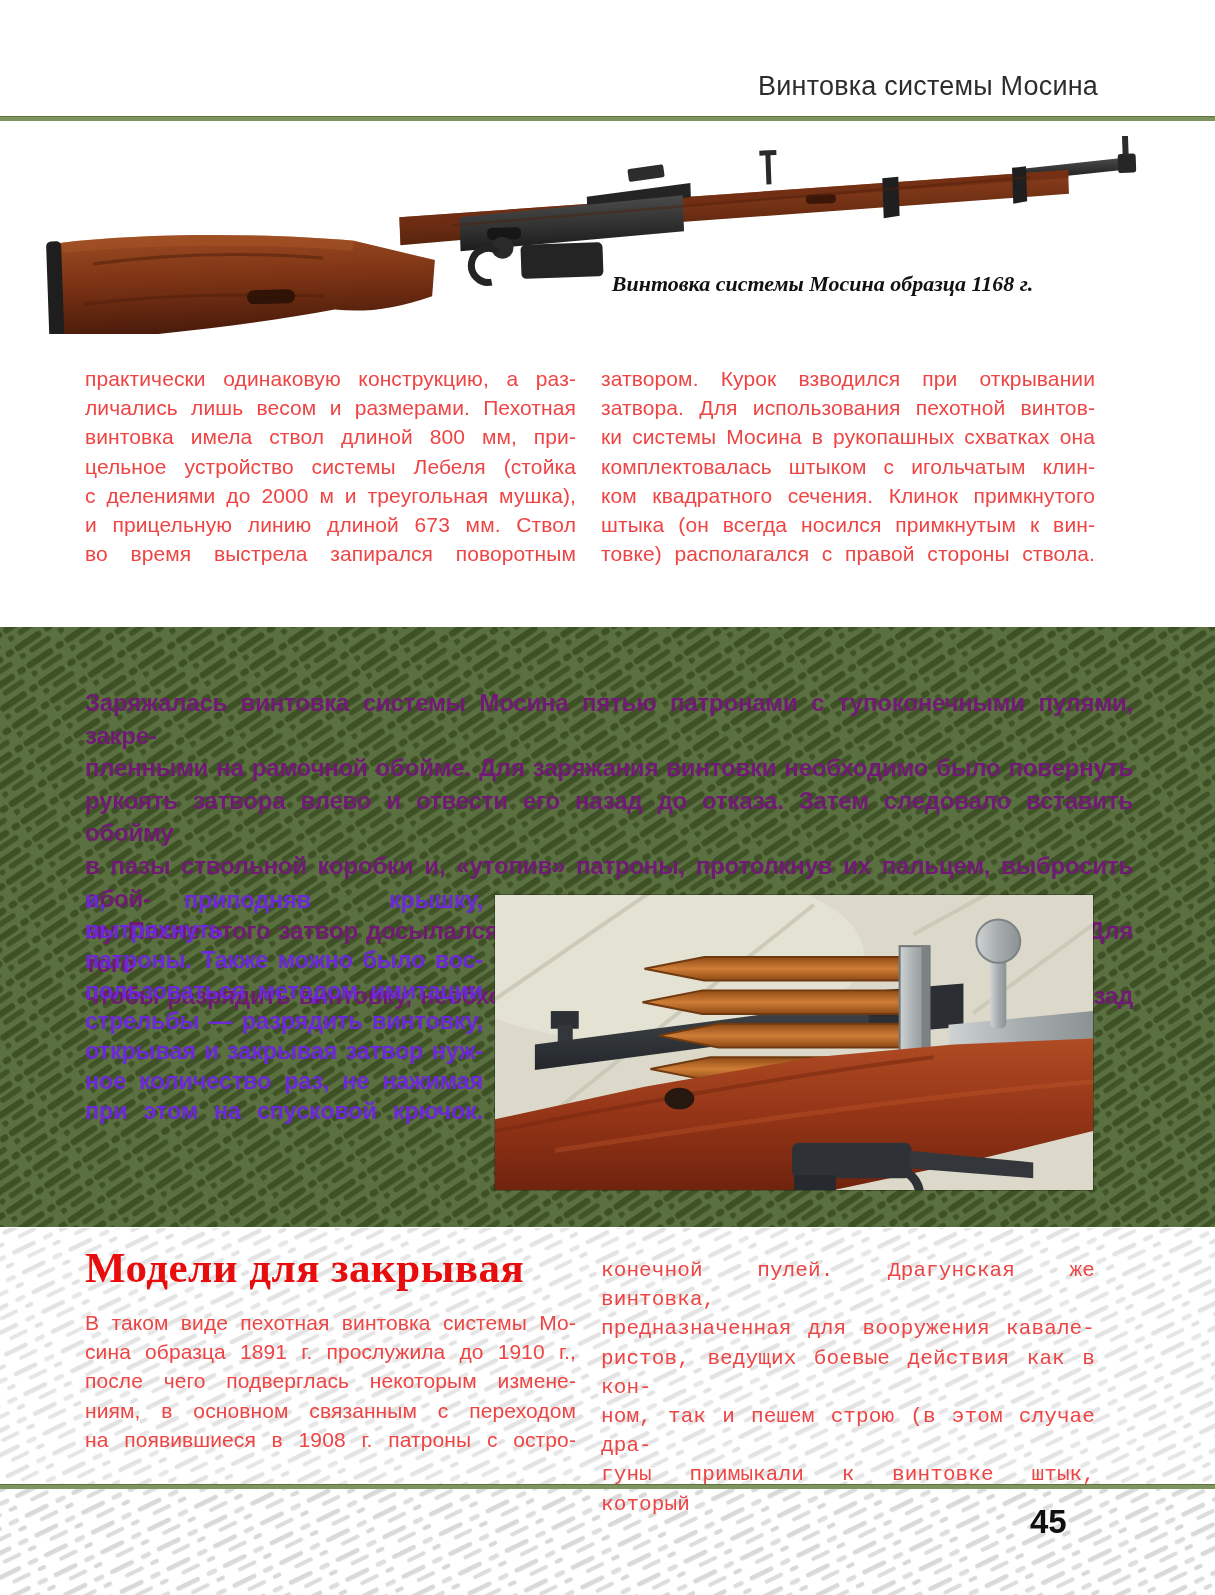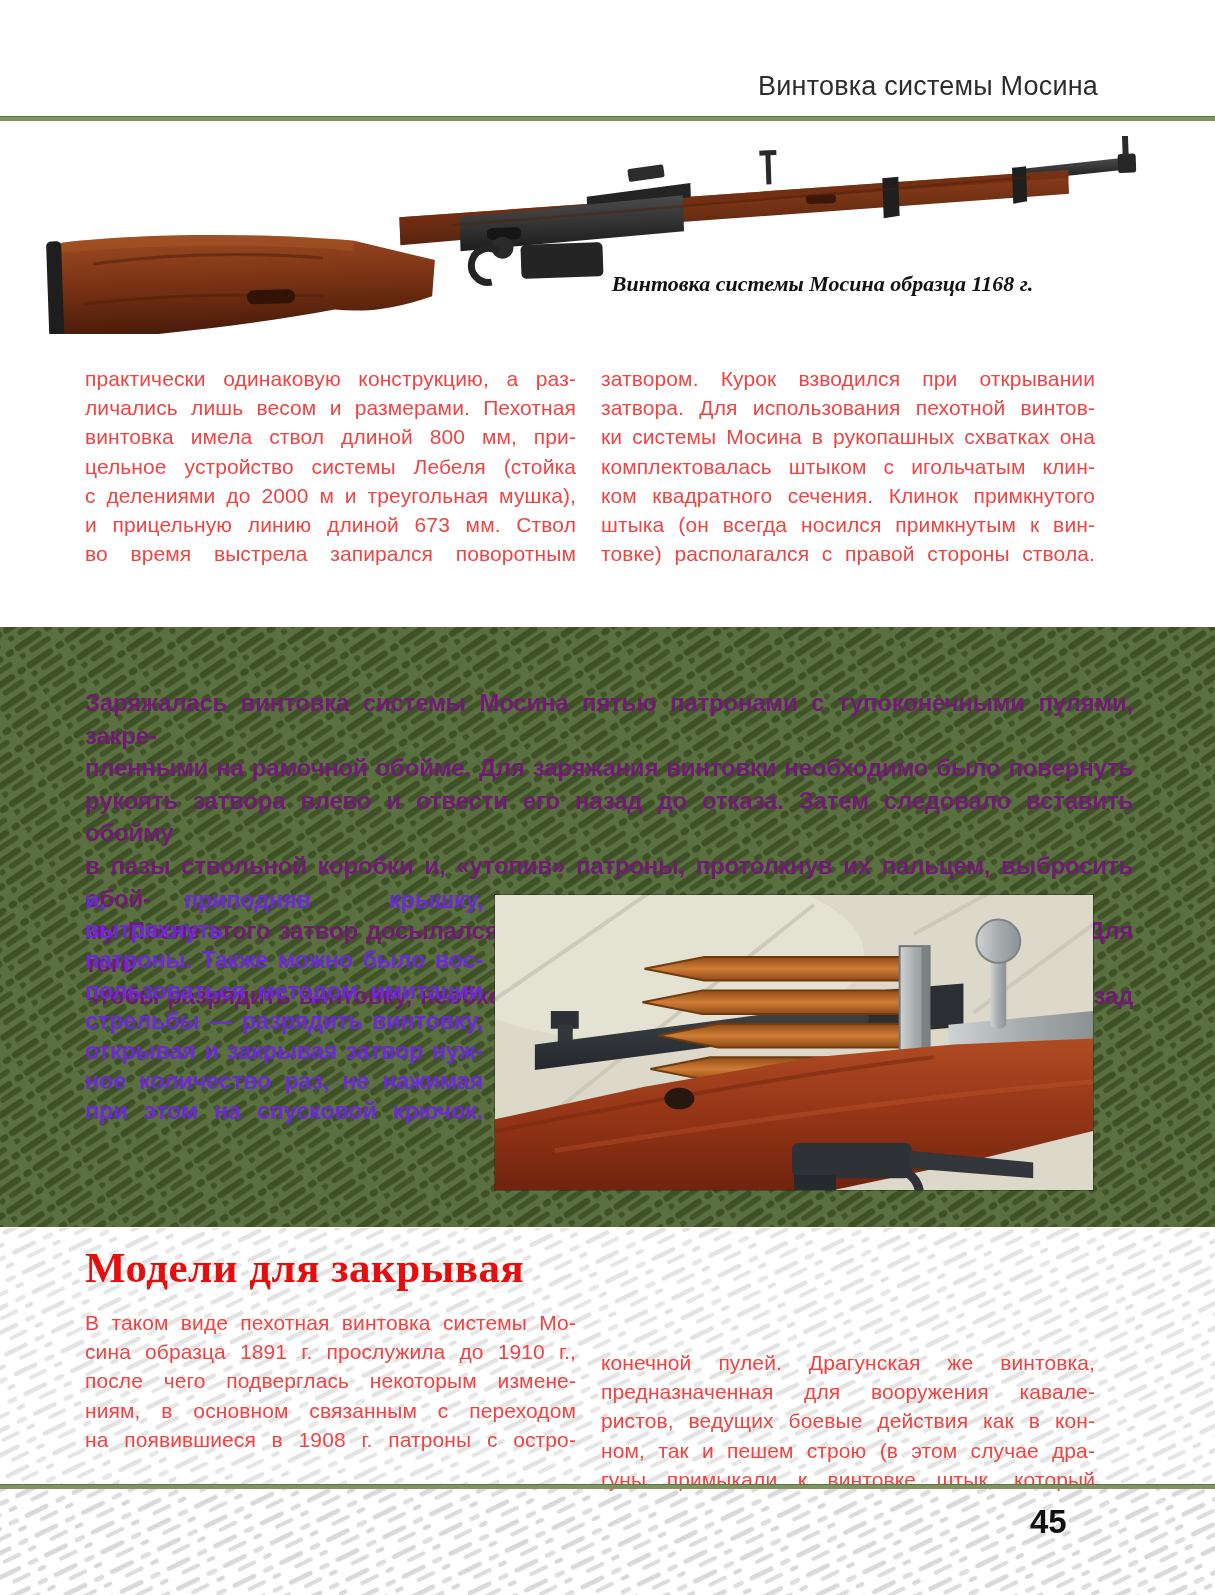--- a/index.html
+++ b/index.html
@@ -58,21 +58,21 @@
     position:absolute;left:85px;top:516px;width:405px;text-align:center;
     font:700 italic 22px/28px "Liberation Serif",serif;color:#f1efdc;
   }
   
   .section-heading{
     position:absolute;left:85px;top:1243px;
     font:700 43px/50px "Liberation Serif",serif;
     color:#e80d0d;letter-spacing:.5px;
   }
   .sec-left {left:85px; top:1308px;width:491px;}
-  .sec-right{left:601px;top:1348px;width:494px;}
+  .sec-right{left:601px;top:1256px;width:494px;font-family:Liberation Mono, monospace;}
   
   .hatch{position:absolute;left:0;top:1228px;width:1215px;height:367px;}
   .page-number{
     position:absolute;left:1030px;top:1502px;width:75px;
     font:700 33px/40px "Liberation Sans",sans-serif;color:#101010;
   }
 </style>
 </head>
 <body>
 

